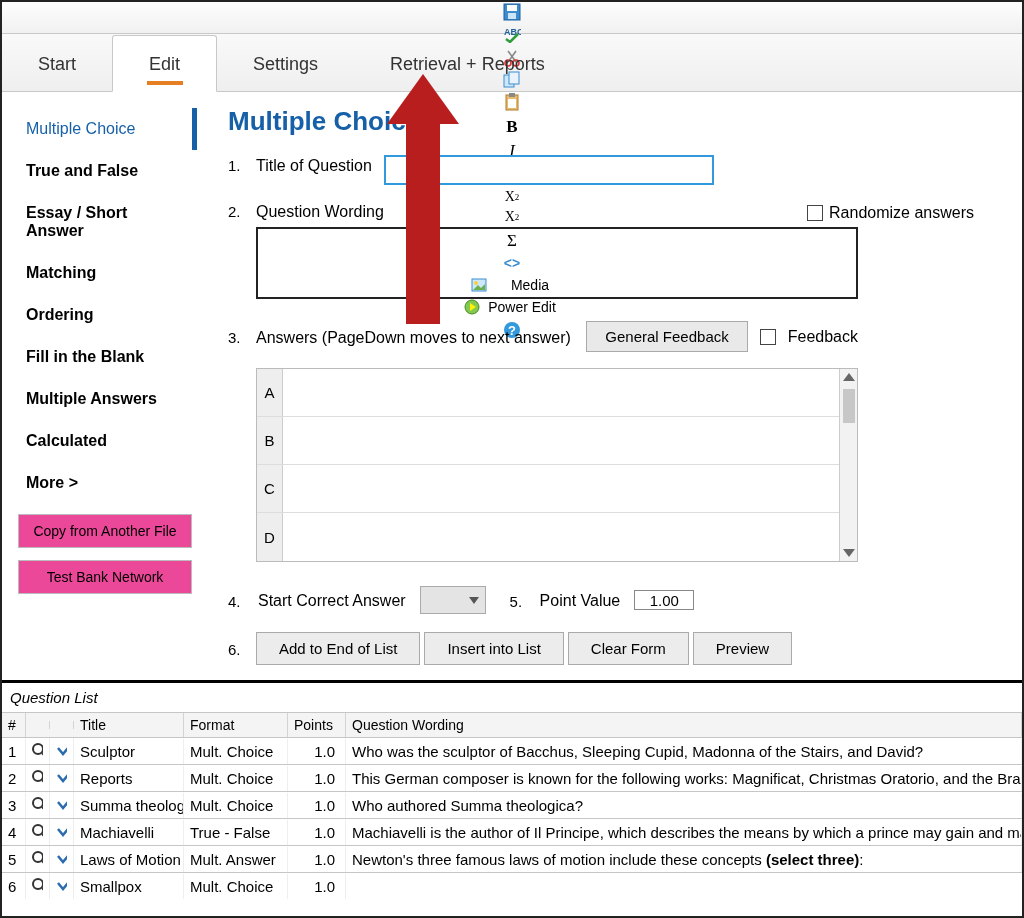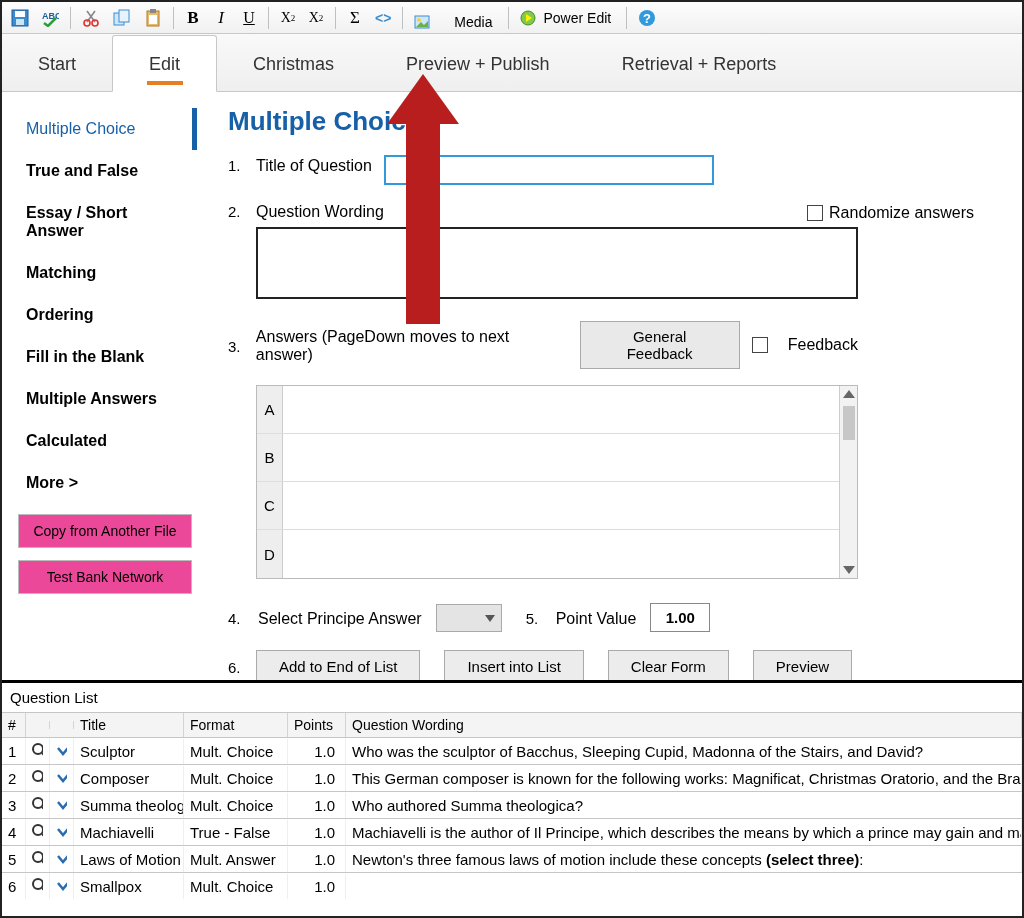--- a/index.html
+++ b/index.html
@@ -18,20 +18,21 @@
 
   
   .toolbar {
     display: flex;
     align-items: center;
     height: 32px;
     background: linear-gradient(#fdfdfd, #f1f1f1);
     border-bottom: 1px solid #c8c8c8;
     padding: 0 4px;
     gap: 2px;
+    flex-direction: column;
   }
   .tb-btn {
     display: inline-flex;
     align-items: center;
     justify-content: center;
     min-width: 26px;
     height: 26px;
     padding: 0 4px;
     border: 1px solid transparent;
     border-radius: 2px;
@@ -153,21 +154,21 @@
 
   .answers-row { align-items:center; }
   .gen-btn {
     background:#e9e9e9;
     border:1px solid #aaa;
     padding:6px 18px;
     font-size:15px;
     cursor:pointer;
     margin-left:auto;
   }
-  .feedback-wrap { display:flex; align-items:center; gap:20px; font-size:16px;}
+  .feedback-wrap { display:flex; align-items:center; gap:12px; font-size:16px;}
   .answers-grid {
     border:1px solid #bbb;
     width:602px;
     margin-left:28px;
     position:relative;
   }
   .ans-row { display:flex; border-bottom:1px solid #ddd; height:48px; }
   .ans-letter {
     width:26px;
     background:#eee;
@@ -184,23 +185,23 @@
     content:""; position:absolute; left:3px; width:0;height:0;
     border-left:6px solid transparent; border-right:6px solid transparent;
   }
   .ans-scroll::before { top:4px; border-bottom:8px solid #666; }
   .ans-scroll::after { bottom:4px; border-top:8px solid #666; }
   .ans-thumb { position:absolute; top:20px; left:3px; width:12px; height:34px; background:#c7c7c7; }
 
   .row-correct { display:flex;align-items:center;gap:14px; margin-top:24px; margin-bottom:18px;}
   .select-box { width:66px; height:28px; background:#e4e4e4; border:1px solid #aaa; position:relative;}
   .select-box::after{ content:""; position:absolute; right:6px; top:10px; border-left:5px solid transparent;border-right:5px solid transparent;border-top:7px solid #555;}
-  .pv-input { width:60px; height:29px; border:1px solid #888; text-align:center; font-size:15px;font-weight:bold;}
-
-  .action-row { display:flex; gap:24px; align-items:center; margin-left:28px; }
+  .pv-input { width:60px; height:20px; border:1px solid #888; text-align:center; font-size:15px;}
+
+  .action-row { display:flex; gap:4px; align-items:center; margin-left:28px; }
   .action-btn { background:#ececec; border:1px solid #aaa; padding:7px 22px; font-size:15px; cursor:pointer;}
 
   
   .arrow {
     position:absolute;
     left:390px;
     top:72px;
     width:60px;
     height:250px;
     pointer-events:none;
@@ -210,21 +211,21 @@
     position:absolute; left:-5px; top:0; width:0; height:0;
     border-left:36px solid transparent;
     border-right:36px solid transparent;
     border-bottom:50px solid #b91e1e;
   }
 
   
   .ql {
     border-top:3px solid #000;
   }
-  .ql-title { padding:6px 8px; font-size:15px;}
+  .ql-title { padding:6px 8px; font-size:15px;font-style:italic;}
   .ql-head, .ql-row {
     display:grid;
     grid-template-columns: 24px 24px 24px 110px 104px 58px 1fr;
     border-top:1px solid #c6c6c6;
     align-items:center;
   }
   .ql-head { background:#f4f4f4; font-size:14px; }
   .ql-head > div { padding:4px 6px; border-right:1px solid #d3d3d3; }
   .ql-row > div { padding:4px 6px; border-right:1px solid #eee; font-size:15px; overflow:hidden; white-space:nowrap; }
   .ql-row .pts { text-align:right; padding-right:10px;}
@@ -308,22 +309,21 @@
     <svg width="18" height="18">
         <circle cx="9" cy="9" r="8" fill="#3399dd"></circle>
         <text x="5" y="14" font-size="13" fill="#fff" font-weight="bold">?</text>
       </svg>
   </div>
 </div>
 
 <div class="main-tabs">
   <div class="main-tab">Start</div>
   <div class="main-tab active">Edit</div>
-  <div class="main-tab">Christmas</div>
-  <div class="main-tab">Preview + Publish</div>
+  <div class="main-tab">Settings</div>
   <div class="main-tab">Retrieval + Reports</div>
 </div>
 
 <div class="body">
   <div class="sidebar">
     <div class="side-item active">Multiple Choice</div>
     <div class="side-item">True and False</div>
     <div class="side-item">Essay / Short Answer</div>
     <div class="side-item">Matching</div>
     <div class="side-item">Ordering</div>
@@ -383,21 +383,21 @@
           <div class="ans-letter">D</div>
           <div class="ans-cell"></div>
         </div>
       <div class="ans-scroll">
           <div class="ans-thumb"></div>
         </div>
     </div>
 
     <div class="row-correct">
       <div class="row-num">4.</div>
-      <div class="row-label">Select Principe Answer</div>
+      <div class="row-label">Start Correct Answer</div>
       <div class="select-box"></div>
       <div class="row-num" style="margin-left:10px;">5.</div>
       <div class="row-label">Point Value</div>
       <input class="pv-input" value="1.00" style="">
     </div>
 
     <div class="form-row" style="align-items:center;">
       <div class="row-num">6.</div>
       <div class="action-row" style="margin-left:0;">
         <button class="action-btn">Add to End of List</button>
@@ -452,21 +452,21 @@
           <svg width="16" height="16">
             <circle cx="6" cy="6" r="5" fill="none" stroke="#333" stroke-width="2"></circle>
             <line x1="10" y1="10" x2="15" y2="15" stroke="#333" stroke-width="2"></line>
           </svg>
         </div>
         <div class="drop">
           <svg width="14" height="14">
             <polyline points="2,4 7,10 12,4" fill="none" stroke="#2b6cb0" stroke-width="2.5"></polyline>
           </svg>
         </div>
-        <div>Composer</div>
+        <div>Reports</div>
         <div>Mult. Choice</div>
         <div class="pts">1.0</div>
         <div>This German composer is known for the following works: <span class="ital">Magnificat, Christmas Oratorio</span>, and the <span class="ital">Bran</span></div>
       </div>
       <div class="ql-row">
         <div>3</div>
         <div class="mag">
           <svg width="16" height="16">
             <circle cx="6" cy="6" r="5" fill="none" stroke="#333" stroke-width="2"></circle>
             <line x1="10" y1="10" x2="15" y2="15" stroke="#333" stroke-width="2"></line>

